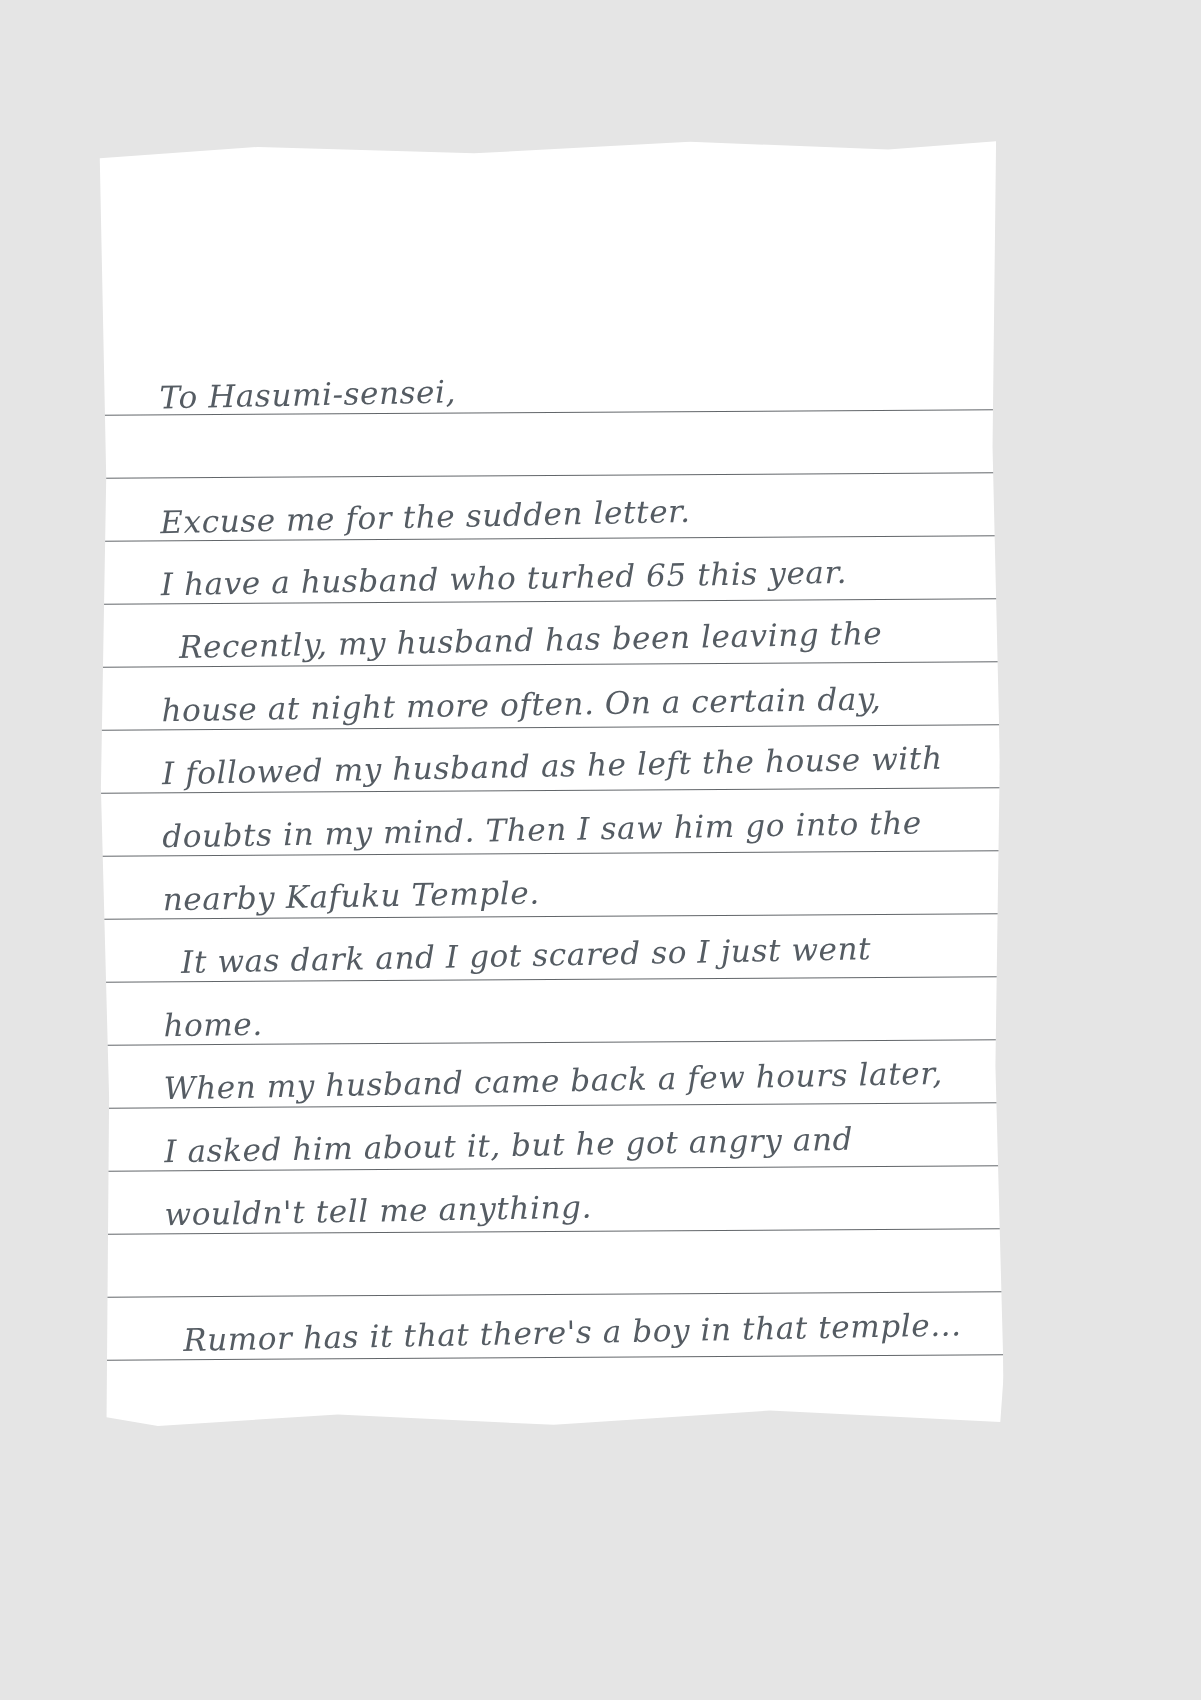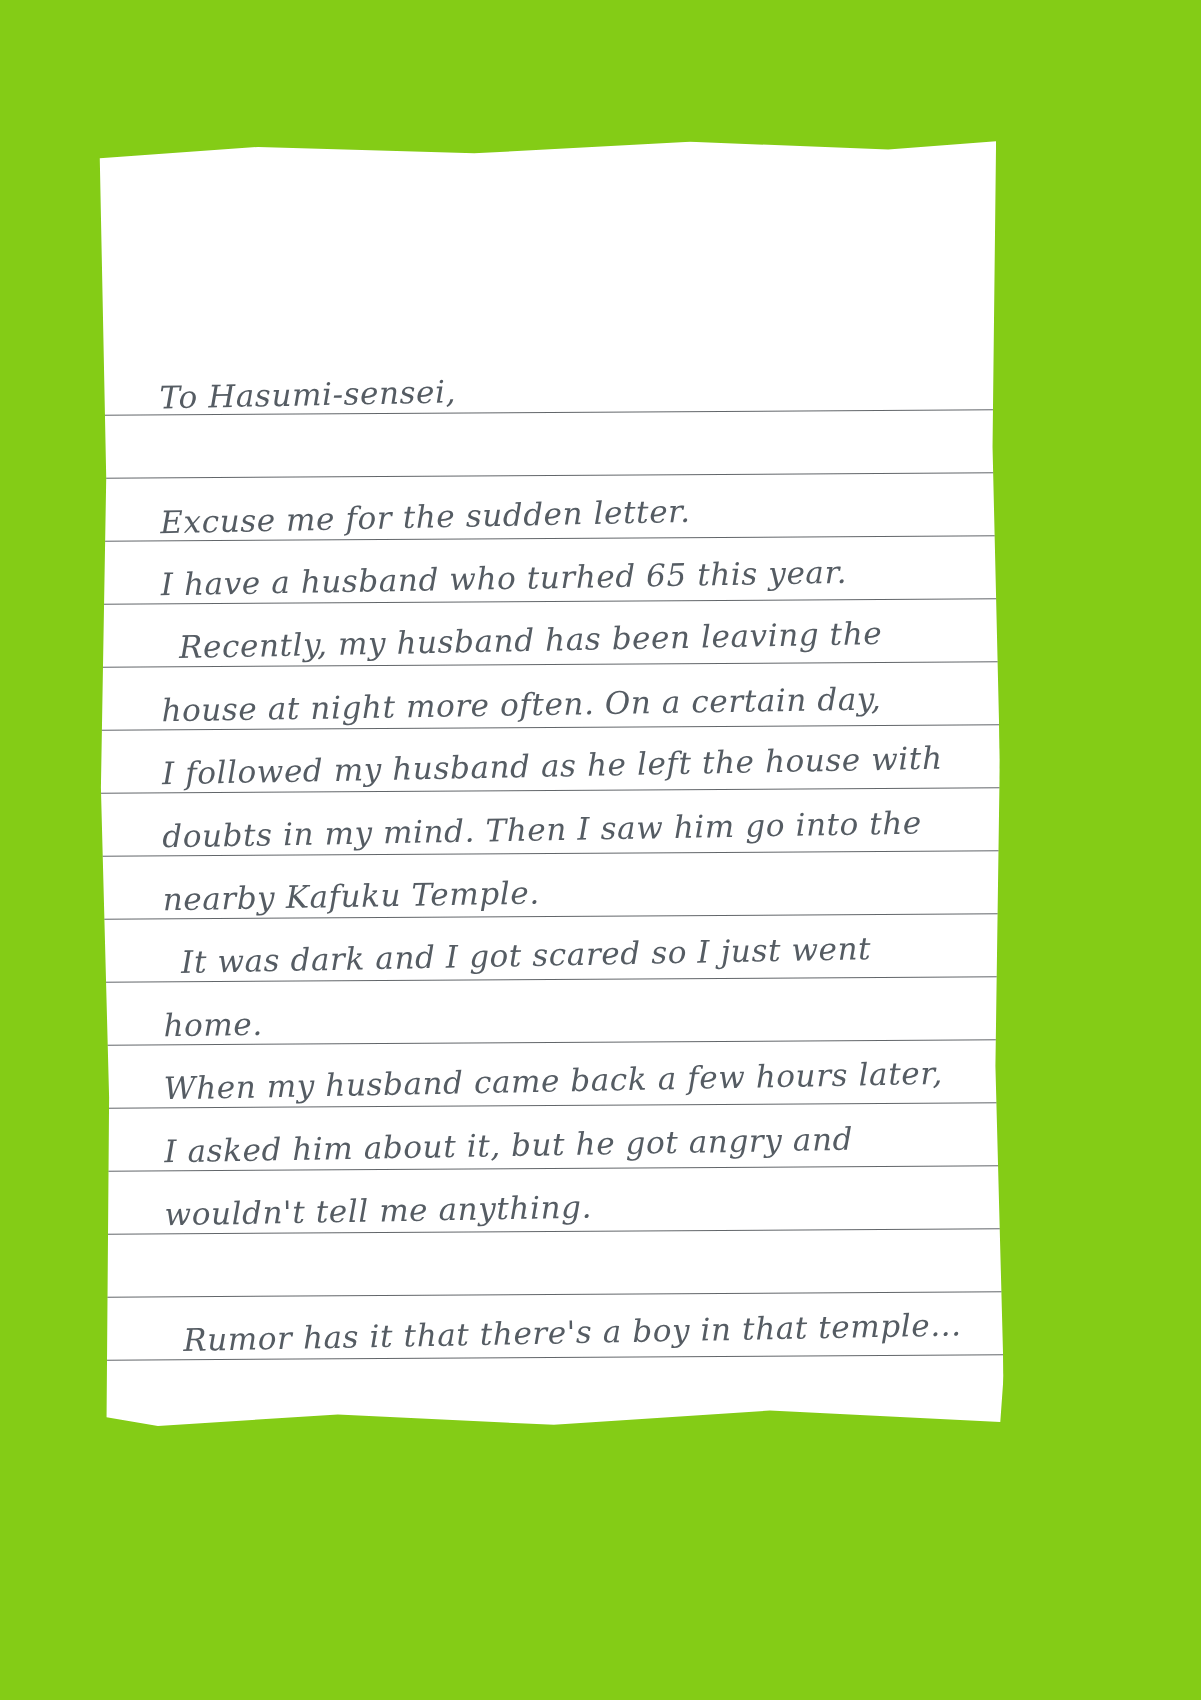--- a/index.html
+++ b/index.html
@@ -11,21 +11,21 @@
     width: 1201px;
     height: 1700px;
     overflow: hidden;
     font-family: "DejaVu Serif", serif;
   }
 
   #scene {
     position: relative;
     width: 1201px;
     height: 1700px;
-    background: #84cc16;
+    background: #e5e5e5;
   }
 
   
   #paper {
     position: absolute;
     left: 100px;
     top: 140px;
     width: 900px;
     height: 1290px;
     background: #ffffff;

